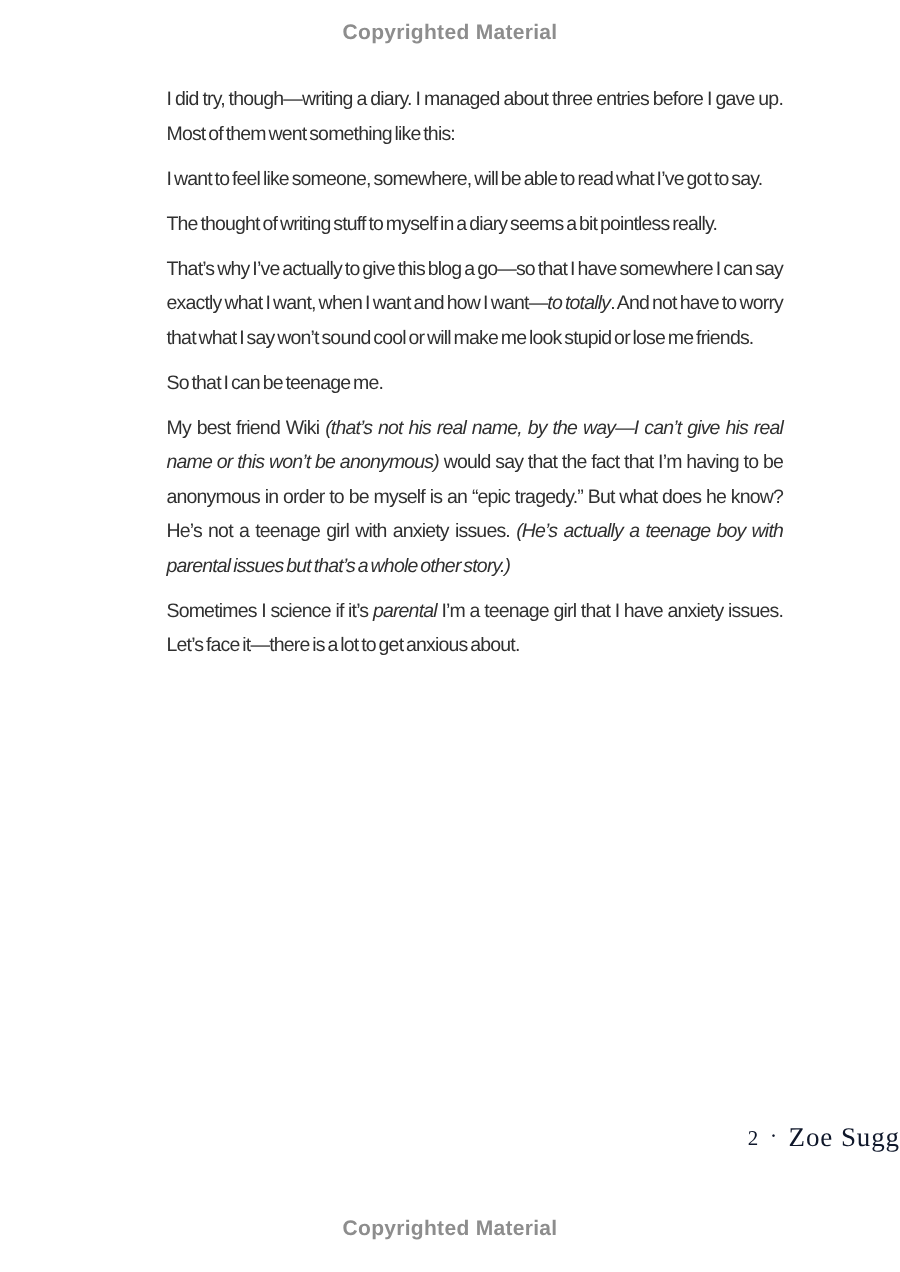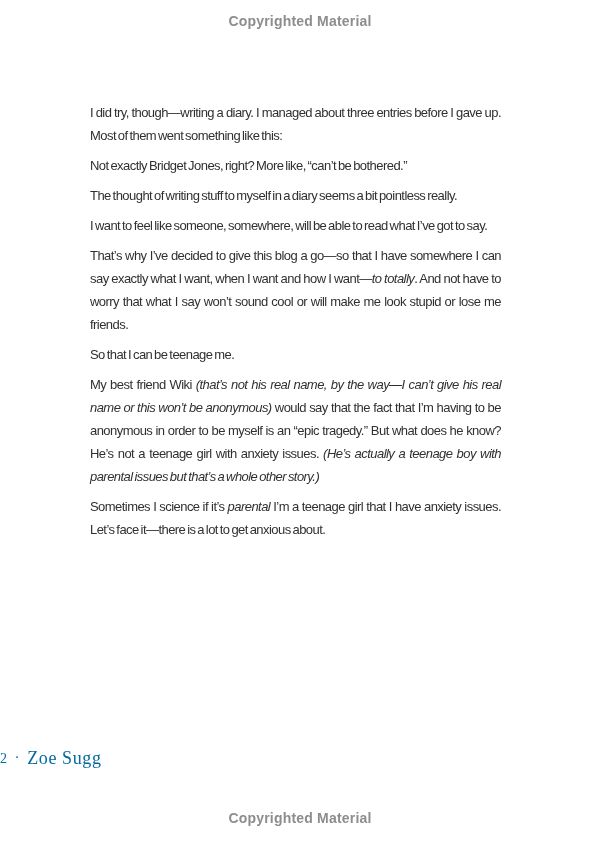--- a/index.html
+++ b/index.html
@@ -31,40 +31,39 @@
     font-weight: 700;
     font-size: 14px;
     letter-spacing: 0.2px;
     color: var(--banner);
   }
   .banner-top { top: 13px; }
   .banner-bottom { top: 810px; }
   .content {
     position: absolute;
     top: 54px;
-    left: 90px;
+    left: 111px;
     width: 411px;
     color: var(--text);
     font-size: 13px;
     line-height: 23px;
     letter-spacing: -0.55px;
     word-spacing: -1.2px;
     text-align: justify;
-    margin-top: 47px;
   }
   .para { margin: 0 0 7px 0; }
   .it { font-style: italic; }
   .footer {
     position: absolute;
     top: 748px;
     left: 0;
     right: 0;
-    text-align: left;
+    text-align: right;
     font-family: "Liberation Serif", serif;
-    color: #0369a1;
+    color: #0f172a;
     font-size: 18px;
     letter-spacing: 0.6px;
   }
   .pagenum {
     font-size: 14px;
     position: relative;
     top: -1px;
   }
   .sep {
     margin: 0 7px;
@@ -75,24 +74,23 @@
 </style>
 </head>
 <body>
 
 <div class="page">
 
   <div class="banner banner-top">Copyrighted Material</div>
 
   <div class="content">
       <p class="para"><span>I did try, though—writing a diary. I managed about three entries before I gave up. Most of them went something like this:</span></p>
-      <p class="para"><span>Not exactly Bridget Jones, right? More like, “can’t be bothered.”</span></p>
+      <p class="para"><span>I want to feel like someone, somewhere, will be able to read what I’ve got to say.</span></p>
       <p class="para"><span>The thought of writing stuff to myself in a diary seems a bit pointless really.</span></p>
-      <p class="para"><span>I want to feel like someone, somewhere, will be able to read what I’ve got to say.</span></p>
-      <p class="para"><span>That’s why I’ve decided to give this blog a go—so that I have somewhere I can say exactly what I want, when I want and how I want—</span><span class="it">to totally</span><span>. And not have to worry that what I say won’t sound cool or will make me look stupid or lose me friends.</span></p>
+      <p class="para"><span>That’s why I’ve actually to give this blog a go—so that I have somewhere I can say exactly what I want, when I want and how I want—</span><span class="it">to totally</span><span>. And not have to worry that what I say won’t sound cool or will make me look stupid or lose me friends.</span></p>
       <p class="para"><span>So that I can be teenage me.</span></p>
       <p class="para"><span>My best friend Wiki </span><span class="it">(that’s not his real name, by the way—I can’t give his real name or this won’t be anonymous)</span><span> would say that the fact that I’m having to be anonymous in order to be myself is an “epic tragedy.” But what does he know? He’s not a teenage girl with anxiety issues. </span><span class="it">(He’s actually a teenage boy with parental issues but that’s a whole other story.)</span></p>
       <p class="para"><span>Sometimes I science if it’s </span><span class="it">parental</span><span> I’m a teenage girl that I have anxiety issues. Let’s face it—there is a lot to get anxious about.</span></p>
     </div>
 
   <div class="footer">
     <span class="pagenum">2</span><span class="sep">·</span><span class="author">Zoe Sugg</span>
   </div>
 
   <div class="banner banner-bottom">Copyrighted Material</div>

